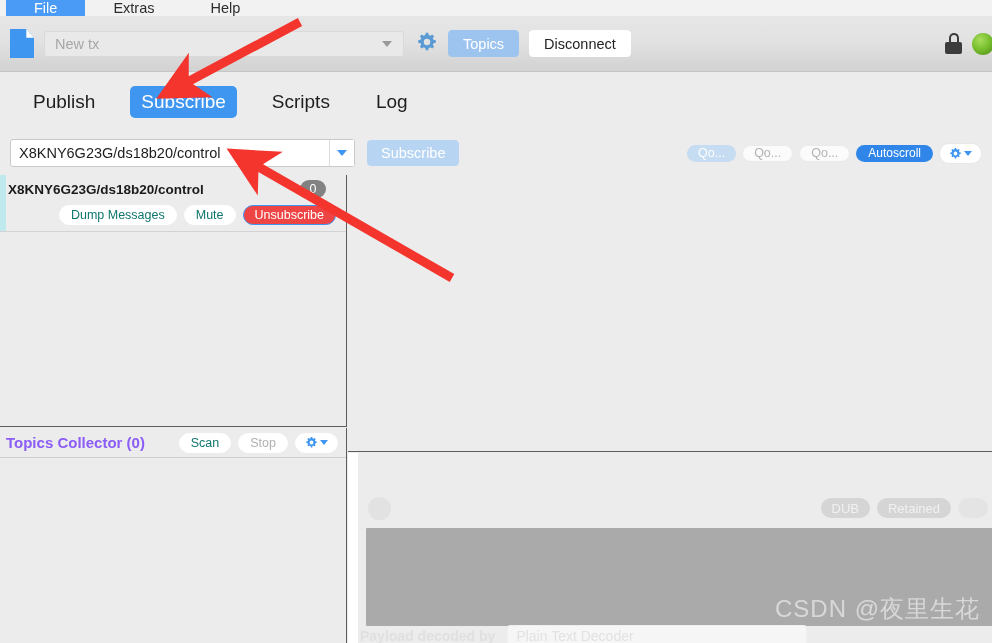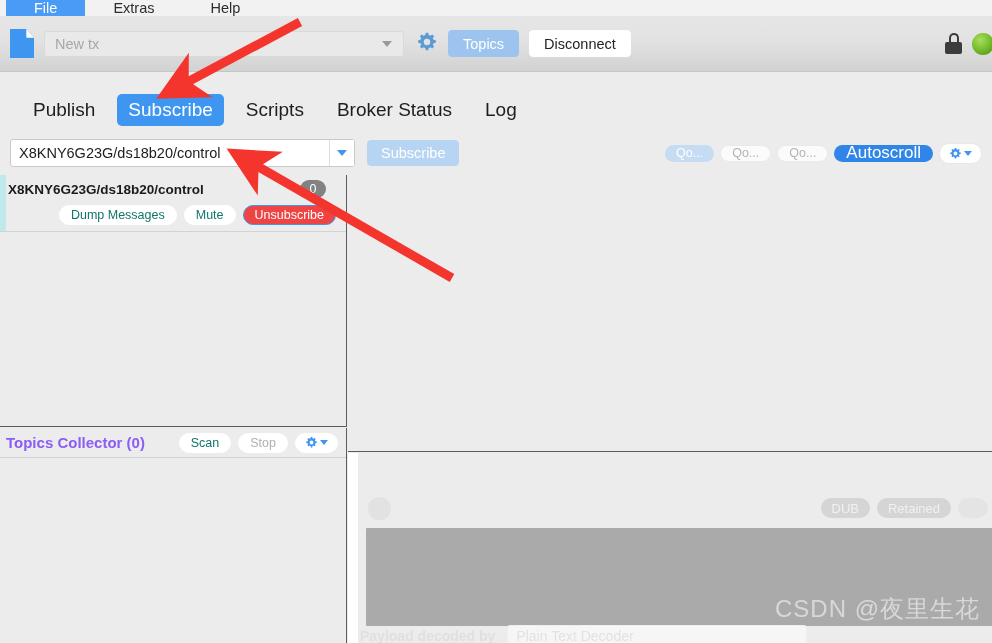--- a/index.html
+++ b/index.html
@@ -157,28 +157,28 @@
   .status-dot {
     width: 22px; height: 22px;
     border-radius: 50%;
     background: radial-gradient(circle at 38% 32%, #a9dd5f 0%, #79c02f 45%, #4d8a14 100%);
     margin-right: -12px;
   }
 
   
   .tabbar {
     position: absolute;
-    top: 81px; left: 0; right: 0;
+    top: 73px; left: 0; right: 0;
     height: 57px;
     background: #ececec;
     display: flex;
     align-items: center;
     padding-left: 22px;
     box-sizing: border-box;
-    gap: 11px;
+    gap: 24px;
   }
   .tab {
     font-size: 19px;
     color: #1e1e1e;
     padding: 5px 11px;
     border-radius: 5px;
     white-space: nowrap;
   }
   .tab.active {
     background: #3f96f0;
@@ -251,21 +251,21 @@
     border-radius: 10px;
     padding: 0 11px;
     display: inline-flex;
     align-items: center;
     justify-content: center;
     white-space: nowrap;
     box-sizing: border-box;
   }
   .pill-qos-active { background: #c5dcf3; color: #ffffff; }
   .pill-qos { background: #fbfbfb; color: #b3b3b3; border: 1px solid #eaeaea; }
-  .pill-autoscroll { background: #2f86e8; color: #ffffff; font-size: 17px; padding: 0 12px; }
+  .pill-autoscroll { background: #2f86e8; color: #ffffff; font-size: 12px; padding: 0 12px; }
   .pill-gear {
     background: #ffffff;
     border: 1px solid #e8e8e8;
     padding: 0 9px;
     height: 21px;
     display: inline-flex;
     align-items: center;
     gap: 2px;
   }
 
@@ -522,21 +522,20 @@
       <div class="body"></div>
     </div>
     <div class="status-dot"></div>
   </div>
 </div>
 
 <div class="tabbar">
   <div class="tab">Publish</div>
   <div class="tab active">Subscribe</div>
   <div class="tab">Scripts</div>
-  <div class="tab">Broker Status</div>
   <div class="tab">Log</div>
 </div>
 
 <div class="sub-row">
 
   <div class="topic-combo">
     <div class="val">X8KNY6G23G/ds18b20/control</div>
     <div class="drop">
       <div class="drop-caret"></div>
     </div>

